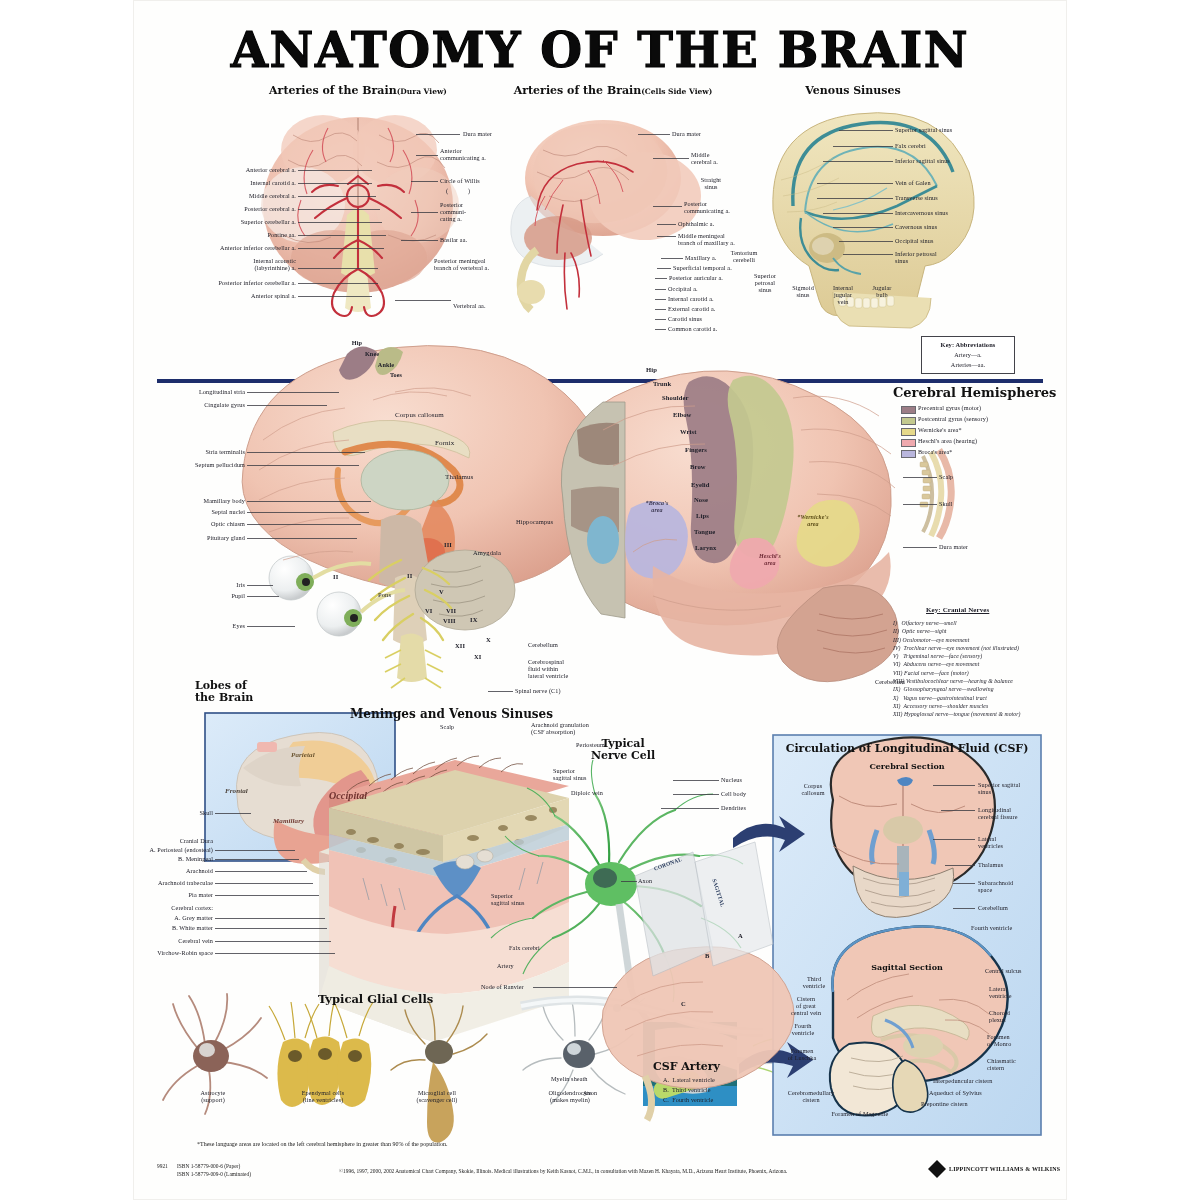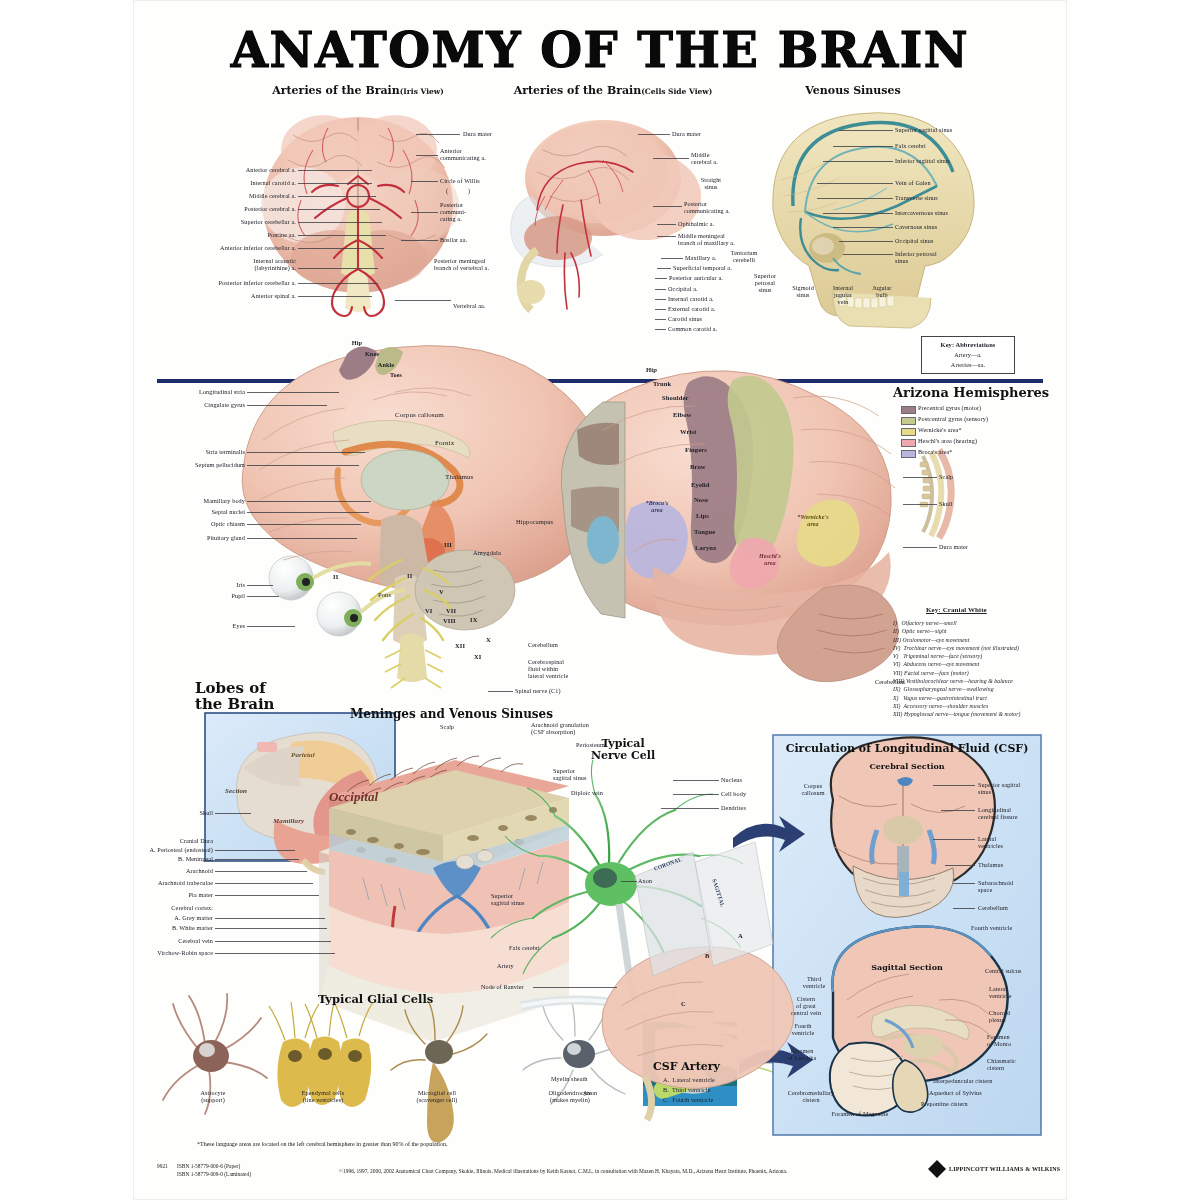--- a/index.html
+++ b/index.html
@@ -50,21 +50,21 @@
 
 <div id="poster">
   <div class="edgeL"></div>
   <div class="edgeR"></div>
 
   <div id="page">
 
     <div id="title">ANATOMY OF THE BRAIN</div>
 
     <div class="secTitle" style="left:95px;top:84px;width:260px;text-align:center;font-size:11px;">
-      <span>Arteries of the Brain</span><span style="font-size:7.5px;">(Iris View)</span>
+      <span>Arteries of the Brain</span><span style="font-size:7.5px;">(Dura View)</span>
     </div>
     <div class="secTitle" style="left:330px;top:84px;width:300px;text-align:center;font-size:11px;">
       <span>Arteries of the Brain</span><span style="font-size:7.5px;">(Cells Side View)</span>
     </div>
     <div class="secTitle" style="left:600px;top:84px;width:240px;text-align:center;font-size:11px;">Venous Sinuses</div>
 
     <svg width="934" height="1200" style="position:absolute;left:0;top:0;pointer-events:none;">
       <defs>
         <radialGradient id="gBrain" cx="45%" cy="35%" r="75%">
           <stop offset="0%" stop-color="#f6d8cb"></stop>
@@ -702,21 +702,21 @@
 vein</div>
     <div class="t lab c" style="left:732px;top:285px;width:34px;">Jugular
 bulb</div>
 
     <div class="keybox" style="left:788px;top:336px;width:92px;height:36px;">
       <div class="t lab bold c" style="left:0;top:4px;width:92px;font-size:6.4px;">Key: Abbreviations</div>
       <div class="t lab c" style="left:0;top:15px;width:92px;">Artery—a.</div>
       <div class="t lab c" style="left:0;top:25px;width:92px;">Arteries—aa.</div>
     </div>
 
-    <div class="secTitle" style="left:760px;top:385px;font-size:13px;">Arizona Hemispheres</div>
+    <div class="secTitle" style="left:760px;top:385px;font-size:13px;">Cerebral Hemispheres</div>
     <div style="position:absolute;left:768px;top:404px;">
       <div style="position:relative;height:11px;">
         <span class="swatch" style="left:0;top:2px;background:#9c7d86;"></span>
         <span class="t lab" style="left:17px;top:1px;">Precentral gyrus (motor)</span>
       </div>
       <div style="position:relative;height:11px;">
         <span class="swatch" style="left:0;top:2px;background:#c3c98f;"></span>
         <span class="t lab" style="left:17px;top:1px;">Postcentral gyrus (sensory)</span>
       </div>
       <div style="position:relative;height:11px;">
@@ -726,21 +726,21 @@
       <div style="position:relative;height:11px;">
         <span class="swatch" style="left:0;top:2px;background:#efa9ae;"></span>
         <span class="t lab" style="left:17px;top:1px;">Heschl's area (hearing)</span>
       </div>
       <div style="position:relative;height:11px;">
         <span class="swatch" style="left:0;top:2px;background:#b9b6dd;"></span>
         <span class="t lab" style="left:17px;top:1px;">Broca's area*</span>
       </div>
     </div>
 
-    <div class="t lab bold" style="left:793px;top:607px;font-size:7px;text-decoration:underline;">Key: Cranial White</div>
+    <div class="t lab bold" style="left:793px;top:607px;font-size:7px;text-decoration:underline;">Key: Cranial Nerves</div>
     <div style="position:absolute;left:760px;top:620px;width:175px;">
       <div class="t lab ital" style="position:relative;left:0;top:0;height:8.3px;font-size:5.7px;">I)   Olfactory nerve—smell</div>
       <div class="t lab ital" style="position:relative;left:0;top:0;height:8.3px;font-size:5.7px;">II)  Optic nerve—sight</div>
       <div class="t lab ital" style="position:relative;left:0;top:0;height:8.3px;font-size:5.7px;">III) Oculomotor—eye movement</div>
       <div class="t lab ital" style="position:relative;left:0;top:0;height:8.3px;font-size:5.7px;">IV)  Trochlear nerve—eye movement (not illustrated)</div>
       <div class="t lab ital" style="position:relative;left:0;top:0;height:8.3px;font-size:5.7px;">V)   Trigeminal nerve—face (sensory)</div>
       <div class="t lab ital" style="position:relative;left:0;top:0;height:8.3px;font-size:5.7px;">VI)  Abducens nerve—eye movement</div>
       <div class="t lab ital" style="position:relative;left:0;top:0;height:8.3px;font-size:5.7px;">VII) Facial nerve—face (motor)</div>
       <div class="t lab ital" style="position:relative;left:0;top:0;height:8.3px;font-size:5.7px;">VIII) Vestibulocochlear nerve—hearing &amp; balance</div>
       <div class="t lab ital" style="position:relative;left:0;top:0;height:8.3px;font-size:5.7px;">IX)  Glossopharyngeal nerve—swallowing</div>
@@ -825,25 +825,25 @@
 area</div>
 
     <div class="t lab" style="left:806px;top:474px;">Scalp</div>
     <div class="t lab" style="left:806px;top:501px;">Skull</div>
     <div class="t lab" style="left:806px;top:544px;">Dura mater</div>
     <div class="t lab" style="left:742px;top:679px;">Cerebellum</div>
     <div class="ln" style="left:770px;top:477px;width:34px;"></div>
     <div class="ln" style="left:770px;top:504px;width:34px;"></div>
     <div class="ln" style="left:770px;top:547px;width:34px;"></div>
 
-    <div class="secTitle" style="left:62px;top:680px;font-size:15px;line-height:1.08;white-space:pre;">Lobes of
+    <div class="secTitle" style="left:62px;top:680px;font-size:11px;line-height:1.08;white-space:pre;">Lobes of
 the Brain</div>
-    <div class="t lab bold ital" style="left:92px;top:788px;font-size:7px;color:#4a4038;">Section</div>
+    <div class="t lab bold ital" style="left:92px;top:788px;font-size:7px;color:#4a4038;">Frontal</div>
     <div class="t lab bold ital" style="left:158px;top:752px;font-size:7px;color:#6a5430;">Parietal</div>
-    <div class="t lab bold ital" style="left:196px;top:790px;font-size:13px;color:#70322f;">Occipital</div>
+    <div class="t lab bold ital" style="left:196px;top:790px;font-size:10px;color:#70322f;">Occipital</div>
     <div class="t lab bold ital" style="left:140px;top:818px;font-size:7px;color:#703a33;">Mamillary</div>
 
     <div class="secTitle" style="left:217px;top:707px;font-size:12px;">Meninges and Venous Sinuses</div>
     <div class="t lab" style="left:307px;top:724px;">Scalp</div>
     <div class="t lab" style="left:398px;top:722px;">Arachnoid granulation
 (CSF absorption)</div>
     <div class="t lab" style="left:443px;top:742px;">Periosteum</div>
 
     <div class="t lab r" style="left:0;top:810px;width:80px;">Skull</div>
     <div class="t lab r" style="left:0;top:838px;width:80px;">Cranial Dura</div>

